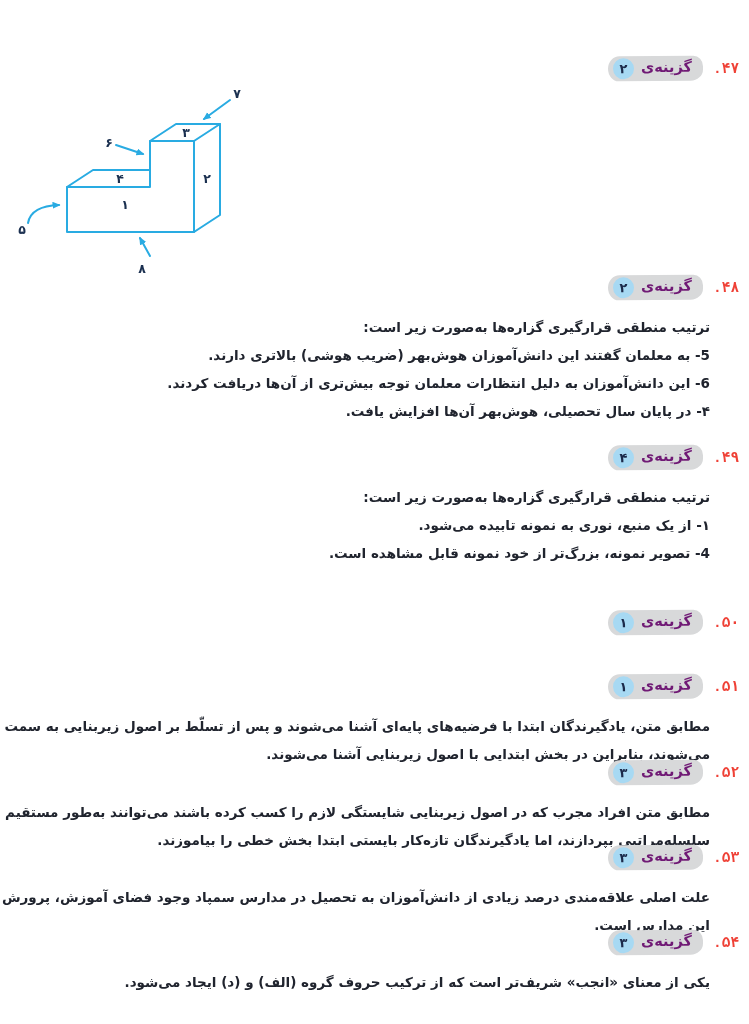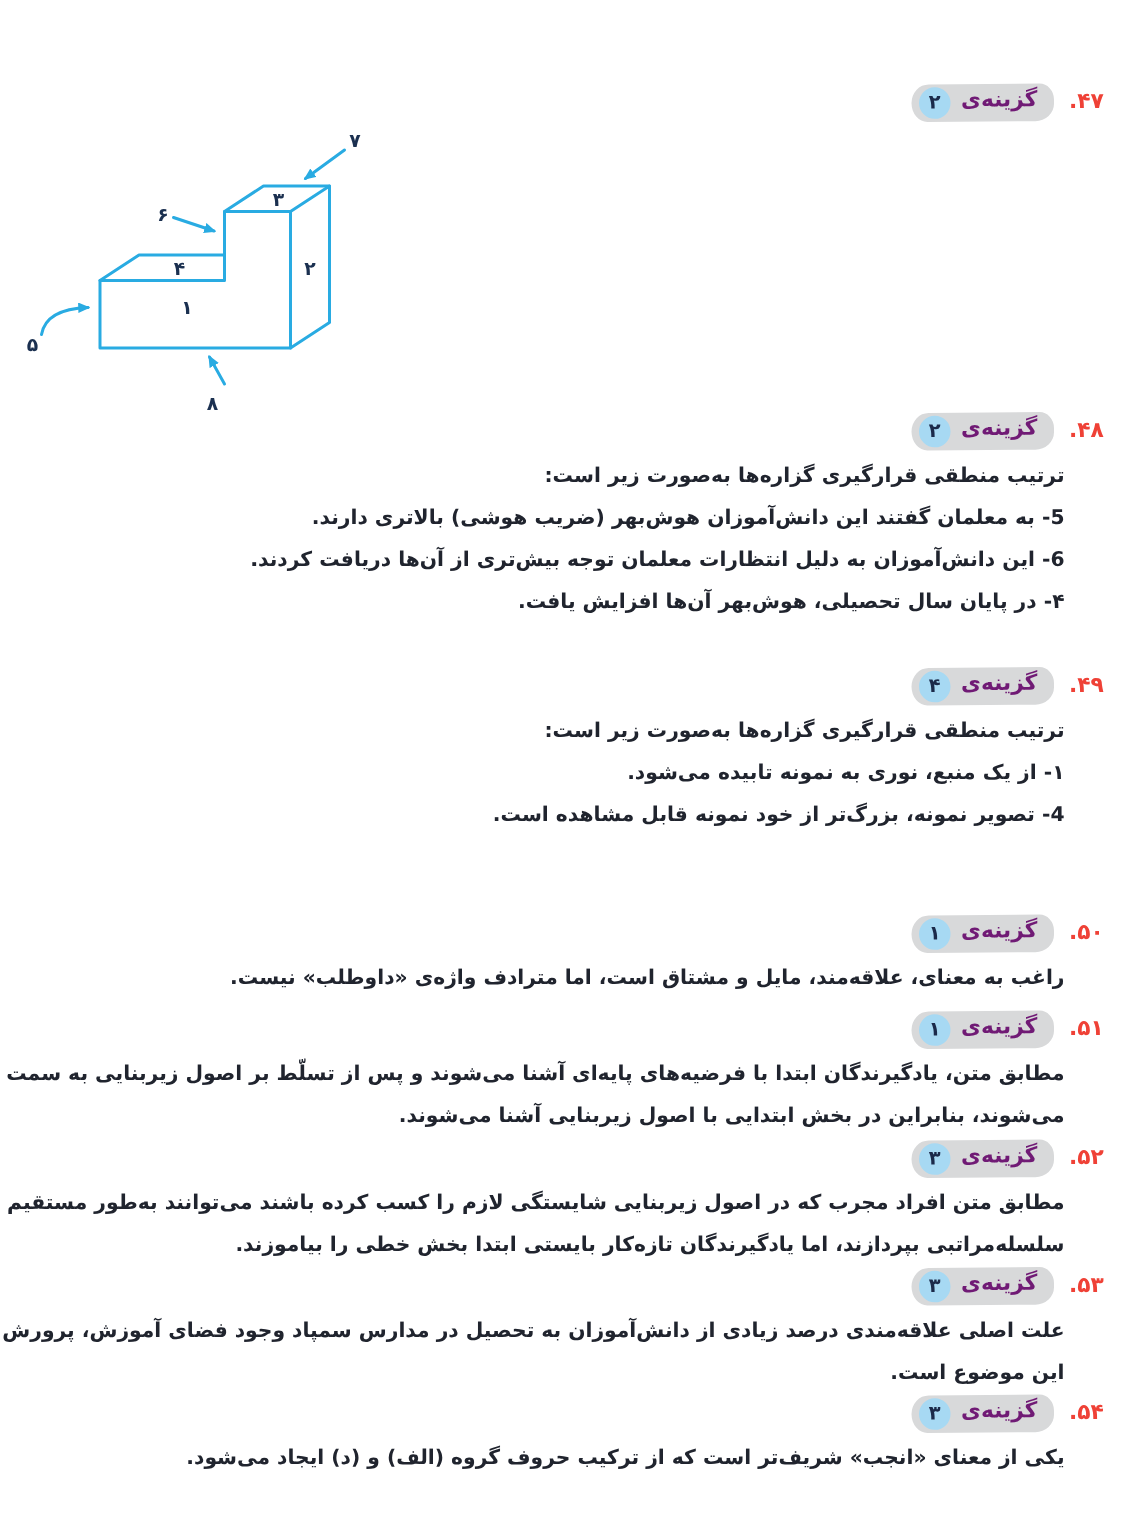--- a/index.html
+++ b/index.html
@@ -14,40 +14,40 @@
   .page { position: absolute; inset: 0; }
 
   
   .q { position: absolute; left: 0; right: 0; }
   .qhead {
     display: flex; direction: rtl; align-items: center;
     gap: 10px; padding-right: 6px; height: 28px;
   }
   .qnum {
     color: #ef4136; font-weight: bold; font-size: 14.5px;
-    direction: rtl; min-width: 30px; text-align: left;
+    direction: rtl; min-width: 30px; text-align: left; font-family: Liberation Mono, monospace;
   }
   .badge {
     display: inline-flex; direction: rtl; align-items: center;
     gap: 7px; height: 25px; padding: 0 11px 0 5px;
     background: #d8d9da;
     border-radius: 12px 10px 13px 11px / 13px 11px 12px 13px;
     transform: rotate(-0.4deg);
   }
   .badge-label {
     color: #701a75; font-weight: bold; font-size: 14.5px; line-height: 1;
     padding-bottom: 2px;
   }
   .badge-circle {
     width: 21px; height: 21px; border-radius: 50%;
     background: #a7d9f3; color: #1b2a4a;
     display: flex; align-items: center; justify-content: center;
     font-weight: bold; font-size: 13px;
   }
-  .qbody { margin-top: 2px; }
+  .qbody { margin-top: 12px; }
   .qline {
     direction: rtl; text-align: right;
     padding-right: 39px;
     font-size: 13.5px; font-weight: bold;
     height: 28px; line-height: 28px;
     white-space: nowrap;
   }
 
   
   .diagram { position: absolute; left: 12px; top: 84px; width: 240px; height: 200px; }
@@ -139,23 +139,20 @@
   </section>
 
   <section class="q" style="top:608px">
     <div class="qhead">
       <span class="qnum">۵۰.</span>
       <span class="badge">
         <span class="badge-label">گزینه‌ی</span>
         <span class="badge-circle">۱</span>
       </span>
     </div>
-    <div class="qbody">
-      <div class="qline">راغب به معنای، علاقه‌مند، مایل و مشتاق است، اما مترادف واژه‌ی «داوطلب» نیست.</div>
-    </div>
   </section>
 
   <section class="q" style="top:672px">
     <div class="qhead">
       <span class="qnum">۵۱.</span>
       <span class="badge">
         <span class="badge-label">گزینه‌ی</span>
         <span class="badge-circle">۱</span>
       </span>
     </div>
@@ -182,21 +179,21 @@
   <section class="q" style="top:843px">
     <div class="qhead">
       <span class="qnum">۵۳.</span>
       <span class="badge">
         <span class="badge-label">گزینه‌ی</span>
         <span class="badge-circle">۳</span>
       </span>
     </div>
     <div class="qbody">
       <div class="qline">علت اصلی علاقه‌مندی درصد زیادی از دانش‌آموزان به تحصیل در مدارس سمپاد وجود فضای آموزش، پرورش و پژوهش خوب</div>
-      <div class="qline">این موضوع است.</div>
+      <div class="qline">این مدارس است.</div>
     </div>
   </section>
 
   <section class="q" style="top:928px">
     <div class="qhead">
       <span class="qnum">۵۴.</span>
       <span class="badge">
         <span class="badge-label">گزینه‌ی</span>
         <span class="badge-circle">۳</span>
       </span>

